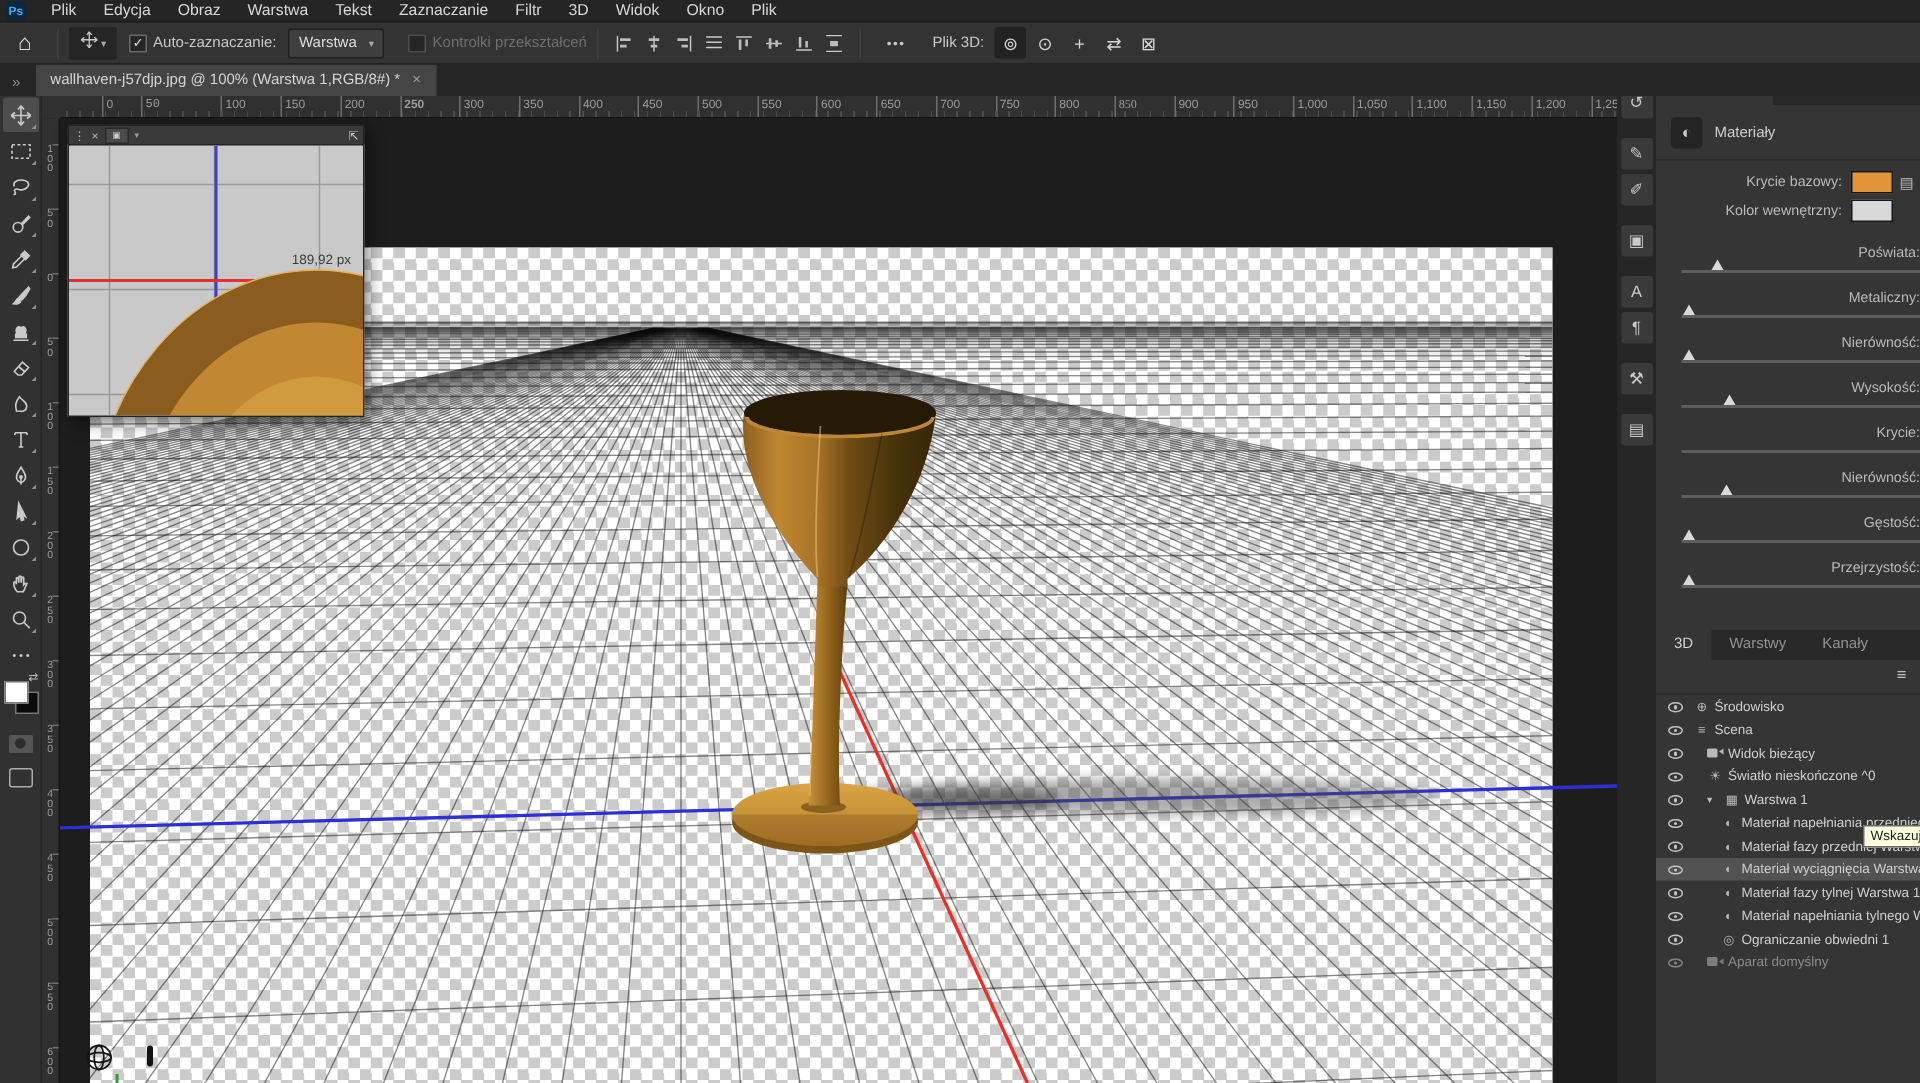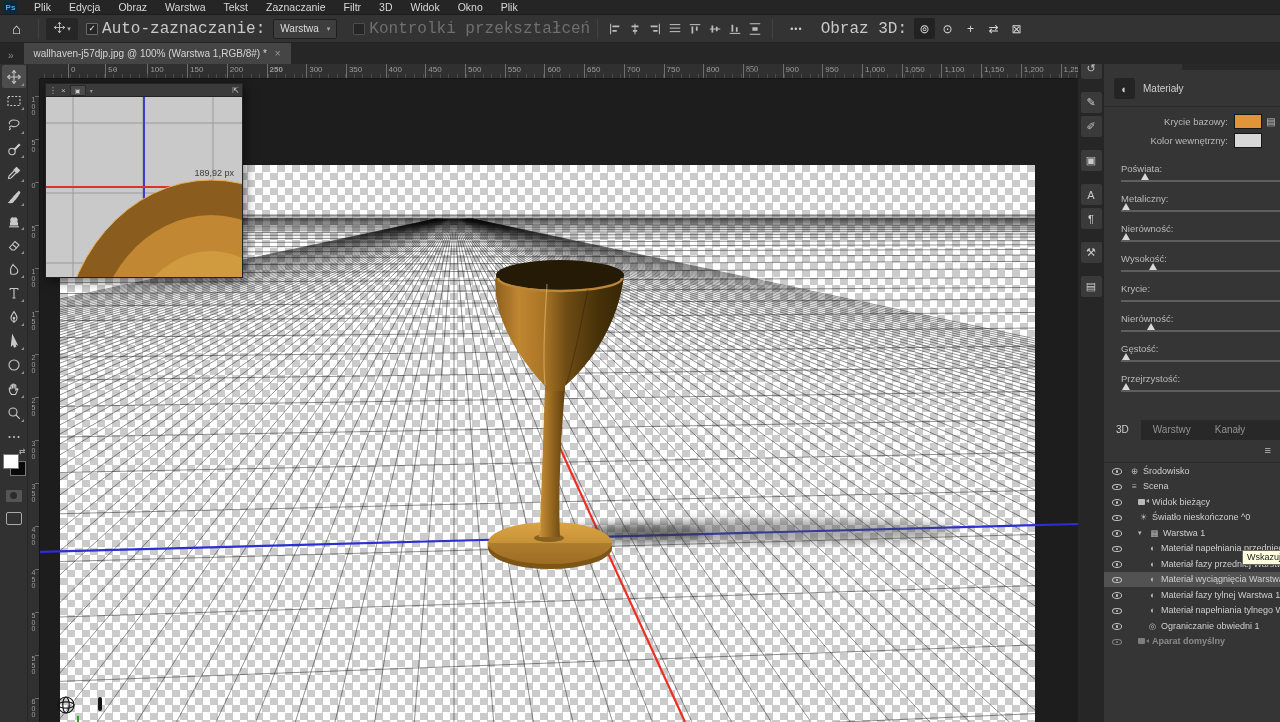--- a/index.html
+++ b/index.html
@@ -17,21 +17,21 @@
               border-top:1px solid #1c1c1c;border-bottom:1px solid #232323;display:flex;
               align-items:center;z-index:29;box-sizing:border-box;}
   .ob-home{font-size:15px;color:#e2e2e2;margin:0 10px 0 12px;}
   .ob-sep{width:1px;height:20px;background:#424242;margin:0 7px;}
   .ob-toolbtn{width:32px;height:22px;background:#262626;border-radius:2px;display:flex;
               align-items:center;justify-content:center;gap:1px;}
   .ob-caret{font-size:7px;color:#aaa;}
   .ob-check{width:10px;height:10px;background:#262626;border:1px solid #6a6a6a;border-radius:1px;
             font-size:8.5px;line-height:9px;text-align:center;color:#e8e8e8;margin:0 4px 0 8px;}
   .ob-check.off{color:transparent;border-color:#4d4d4d;}
-  .ob-label{font-size:16px;color:#c9c9c9;font-family:Liberation Mono, monospace;}
+  .ob-label{font-size:10px;color:#c9c9c9;}
   .ob-label.dim{color:#6f6f6f;}
   .ob-drop{height:18px;background:#3e3e3e;border:1px solid #1f1f1f;border-radius:2px;
            display:flex;align-items:center;gap:8px;padding:0 6px;margin:0 8px;font-size:10px;color:#ddd;}
   .alignicon{width:16px;height:16px;display:flex;align-items:center;justify-content:center;margin:0 2px;}
   .ob-more{font-size:9px;color:#c9c9c9;letter-spacing:1px;margin:0 10px;}
   .modebtn{width:21px;height:21px;display:flex;align-items:center;justify-content:center;
            font-size:12px;color:#d6d6d6;border-radius:2px;margin:0 1px;}
   .modebtn.active{background:#222222;}
   
   .tabbar{position:absolute;left:0;top:43px;width:1280px;height:21px;background:#262626;
@@ -103,33 +103,33 @@
   .ptab.inactive{color:#929292;}
   .matrow{display:flex;align-items:center;gap:8px;padding:8px 10px 7px;}
   .iconbox{width:21px;height:21px;background:#242424;border-radius:3px;display:flex;align-items:center;
            justify-content:center;font-size:11px;color:#c9c9c9;}
   .matlabel{font-size:10px;color:#cfcfcf;}
   .pdivider{height:1px;background:#2b2b2b;margin:0 0 6px;}
   .colorrow{display:flex;align-items:center;height:17px;margin-bottom:2px;}
   .colorrow .clabel{flex:1;text-align:right;font-size:9.5px;color:#b9b9b9;margin-right:6px;white-space:nowrap;}
   .swatch{width:26px;height:13px;border:1px solid #171717;}
   .texicon{width:18px;text-align:center;font-size:10px;color:#bdbdbd;}
-  .sliders{margin-top:14px;}
+  .sliders{margin-top:14px;text-align:right;}
   .slider{padding-left:17px;margin-bottom:11px;position:relative;}
   .slabel{font-size:9.5px;color:#b9b9b9;margin-bottom:6px;}
   .strack{height:2px;background:#5e5e5e;position:relative;width:159px;}
   .sthumb{position:absolute;top:-7px;transform:translateX(-50%);width:0;height:0;
           border-left:4.5px solid transparent;border-right:4.5px solid transparent;
           border-bottom:7px solid #d9d9d9;}
   .p3d{position:absolute;left:0;top:377px;width:176px;bottom:0;background:#353535;}
   .p3dbar{height:22px;border-bottom:1px solid #2b2b2b;position:relative;}
   .filtericon{position:absolute;right:9px;top:4px;font-size:11px;color:#c0c0c0;}
   .row3d{display:flex;align-items:center;height:15.5px;padding-left:8px;gap:3px;overflow:hidden;}
   .row3d.selected{background:#525252;}
-  .row3d.dim{opacity:.55;font-weight:bold;}
+  .row3d.dim{opacity:.55;}
   .row3d .lbl{font-size:9px;color:#cfcfcf;white-space:nowrap;}
   .row3d .ic{width:11px;text-align:center;font-size:8.5px;color:#b8b8b8;flex-shrink:0;}
   .row3d .caret{font-size:7px;color:#bbb;width:8px;flex-shrink:0;}
   .eye{display:inline-block;width:11px;height:9px;position:relative;flex-shrink:0;}
   .eye::before{content:"";position:absolute;left:0;top:2px;width:8px;height:4.5px;
                border:1px solid #c2c2c2;border-radius:50%;}
   .eye::after{content:"";position:absolute;left:3.5px;top:4px;width:2.5px;height:2.5px;
               background:#c2c2c2;border-radius:50%;}
   .cam{display:inline-block;width:11px;height:8px;position:relative;flex-shrink:0;}
   .cam::before{content:"";position:absolute;left:0;top:1px;width:7px;height:6px;background:#b8b8b8;border-radius:1px;}
@@ -225,21 +225,21 @@
         </span>
         <span class="alignicon">
           <svg width="14" height="14" viewBox="0 0 16 16" fill="none" stroke="#c9c9c9" stroke-width="1.1">
             <path d="M2 2 H14 M2 14 H14"></path>
             <path d="M5 6 H11 V10 H5 Z" fill="#bbb" stroke="none"></path>
           </svg>
         </span>
       </div>
     <div class="ob-sep"></div>
     <span class="ob-more">•••</span>
-    <span class="ob-label" style="margin-left:8px;">Obraz 3D:</span>
+    <span class="ob-label" style="margin-left:8px;">Plik 3D:</span>
     <div id="modeBtns" style="display:flex;margin-left:6px;">
         <span class="modebtn active">⊚</span>
         <span class="modebtn">⊙</span>
         <span class="modebtn">+</span>
         <span class="modebtn">⇄</span>
         <span class="modebtn">⊠</span>
       </div>
   </div>
 
   <div class="tabbar">
@@ -352,21 +352,21 @@
     </div>
     <div class="maskicon"></div>
     <div class="screenicon"></div>
   </div>
 
   <div class="rcorner"></div>
   <div class="hruler" id="hruler">
       <div class="htick" style="left: 40px;">
         <span>0</span>
       </div>
-      <div class="htick" style="left: 77px; font-family: Liberation Mono, monospace;">
+      <div class="htick" style="left: 66px; font-family: Liberation Mono, monospace;">
         <span>50</span>
       </div>
       <div class="htick" style="left: 119.4px;">
         <span>100</span>
       </div>
       <div class="htick" style="left: 159.1px;">
         <span>150</span>
       </div>
       <div class="htick" style="left: 198.8px;">
         <span>200</span>

